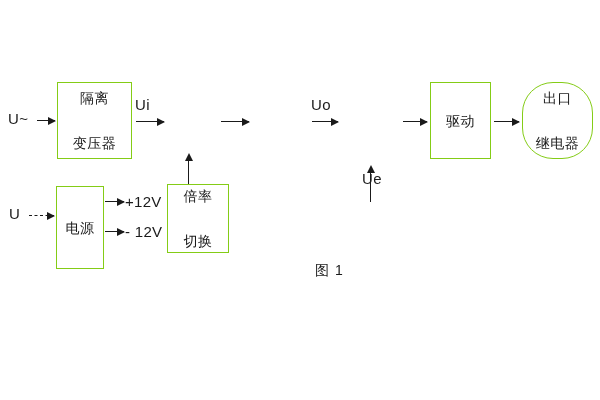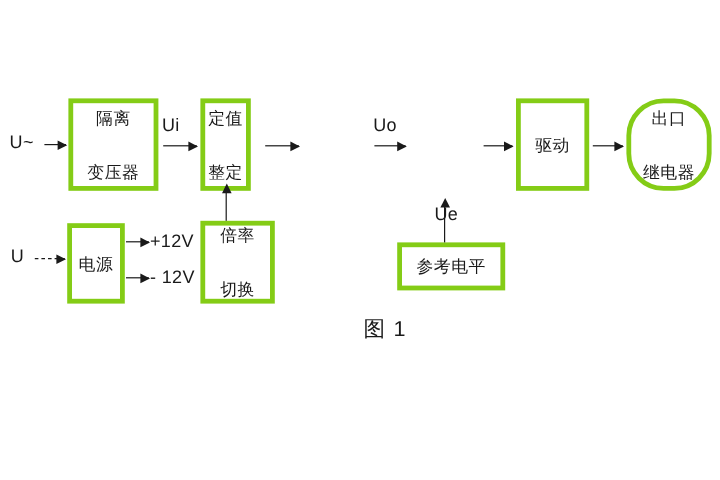--- a/index.html
+++ b/index.html
@@ -12,21 +12,21 @@
     width: 600px;
     height: 400px;
     background: #ffffff;
     font-family: "Liberation Sans", "DejaVu Sans", sans-serif;
     color: #1a1a1a;
     overflow: hidden;
   }
   .box {
     position: absolute;
     box-sizing: border-box;
-    border: 4px solid #84cc16;
+    border: 1px solid #84cc16;
     background: #ffffff;
     display: flex;
     flex-direction: column;
     align-items: center;
     justify-content: center;
     font-size: 14px;
     line-height: 1.0;
     color: #1a1a1a;
     letter-spacing: 0.5px;
   }
@@ -90,45 +90,42 @@
     left: -3.5px;
     width: 0;
     height: 0;
     border-left: 4px solid transparent;
     border-right: 4px solid transparent;
     border-bottom: 8px solid #1a1a1a;
   }
 
   .caption {
     position: absolute;
-    font-size: 18px;
+    font-size: 14px;
     white-space: nowrap;
     letter-spacing: 1px;
+    margin-left: 12px;
   }
 </style>
 </head>
 <body>
 
 <div id="canvas">
 
   <div class="lbl lbl-big" style="left:8px; top:110px;">U~</div>
   <div class="arrow-h" style="left:37px; top:120px; width:18px;"></div>
 
   <div class="box" style="left:57px; top:82px; width:75px; height:77px;">
     <span class="ln">隔离</span>
     <span class="ln">变压器</span>
   </div>
 
   <div class="lbl lbl-big" style="left:135px; top:96px;">Ui</div>
   <div class="arrow-h" style="left:136px; top:121px; width:28px;"></div>
 
-  <div class="box" style="left:167px; top:82px; width:42px; height:77px;">
-    <span class="ln">定值</span>
-    <span class="ln">整定</span>
-  </div>
 
   <div class="arrow-h" style="left:221px; top:121px; width:28px;"></div>
 
 
   <div class="lbl lbl-big" style="left:311px; top:96px;">Uo</div>
   <div class="arrow-h" style="left:312px; top:121px; width:26px;"></div>
 
 
   <div class="arrow-h" style="left:403px; top:121px; width:24px;"></div>
 
@@ -139,39 +136,36 @@
   <div class="arrow-h" style="left:494px; top:121px; width:25px;"></div>
 
   <div class="box" style="left:522px; top:82px; width:71px; height:77px;border-radius:31px;">
     <span class="ln">出口</span>
     <span class="ln">继电器</span>
   </div>
 
   <div class="lbl lbl-big" style="left:9px; top:205px;">U</div>
   <div class="arrow-h dashed" style="left:29px; top:215px; width:25px;"></div>
 
-  <div class="box single" style="left:56px; top:186px; width:48px; height:67px;">
+  <div class="box single" style="left:56px; top:186px; width:48px; height:83px;">
     <span class="ln">电源</span>
   </div>
 
   <div class="arrow-h" style="left:105px; top:201px; width:19px;"></div>
   <div class="lbl lbl-big" style="left:125px; top:193px;">+12V</div>
 
   <div class="arrow-h" style="left:105px; top:231px; width:19px;"></div>
   <div class="lbl lbl-big" style="left:125px; top:223px;">- 12V</div>
 
   <div class="box" style="left:167px; top:184px; width:62px; height:69px;">
     <span class="ln">倍率</span>
     <span class="ln">切换</span>
   </div>
 
   <div class="arrow-v-up" style="left:188px; top:160px; height:24px;"></div>
 
-  <div class="box single" style="left:331px; top:202px; width:90px; height:40px;">
-    <span class="ln">参考电平</span>
-  </div>
 
   <div class="arrow-v-up" style="left:370px; top:172px; height:30px;"></div>
   <div class="lbl lbl-big" style="left:362px; top:170px;">Ue</div>
 
   <div class="caption" style="left:303px; top:262px;">图 1</div>
 
 </div>
 
 </body></html>

